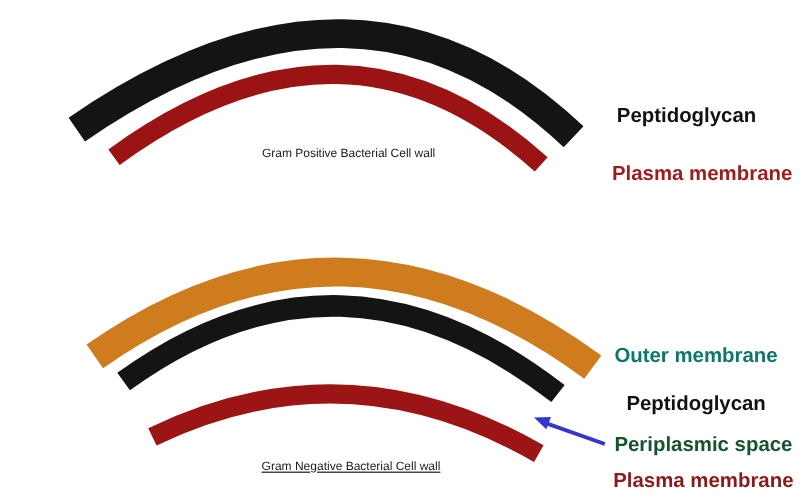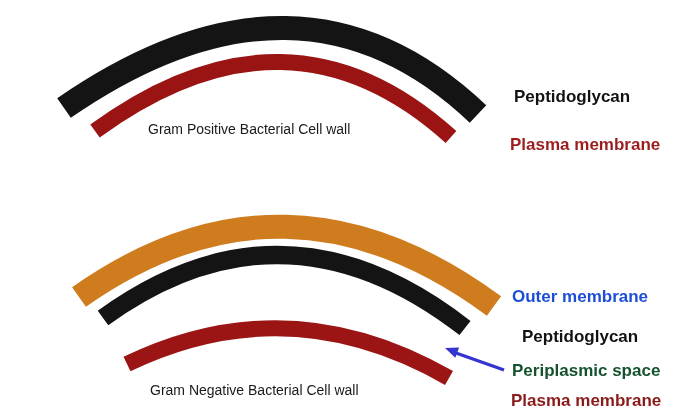--- a/index.html
+++ b/index.html
@@ -23,24 +23,25 @@
   }
   .layer-label {
     position: absolute;
     font-size: 17px;
     font-weight: bold;
     line-height: 20px;
     white-space: nowrap;
   }
   .caption {
     position: absolute;
-    font-size: 14px;
+    font-size: 10px;
     font-weight: normal;
     line-height: 18px;
     color: #1a1a1a;
+    text-align: center;
     white-space: nowrap;
   }
   .gp-peptidoglycan-label { left: 514px; top: 87px; }
   .gp-plasma-label        { left: 510px; top: 135px; }
   .gp-caption             { left: 148px; top: 120px; width: 285px; }
   .gn-outer-label         { left: 512px; top: 287px; }
   .gn-peptidoglycan-label { left: 522px; top: 327px; }
   .gn-periplasmic-label   { left: 512px; top: 361px; }
   .gn-plasma-label        { left: 511px; top: 391px; }
   .gn-caption             { left: 150px; top: 381px; width: 285px; }
@@ -62,23 +63,23 @@
     <line x1="504" y1="370" x2="456" y2="353" stroke-width="3.2" stroke="#3434d0"></line>
     <polygon points="445,348 459.1,347.4 455.3,357.7" fill="#3434d0"></polygon>
   </svg>
 
   <div class="layer-label gp-peptidoglycan-label" style="color: rgb(18, 18, 18);">Peptidoglycan</div>
 
   <div class="layer-label gp-plasma-label" style="color: rgb(155, 29, 29);">Plasma membrane</div>
 
   <div class="caption gp-caption" style="color: rgb(26, 26, 26);">Gram Positive Bacterial Cell wall</div>
 
-  <div class="layer-label gn-outer-label" style="color: #1d4ed8;">Outer membrane</div>
+  <div class="layer-label gn-outer-label" style="color: #0f766e;">Outer membrane</div>
 
   <div class="layer-label gn-peptidoglycan-label" style="color: rgb(18, 18, 18);">Peptidoglycan</div>
 
   <div class="layer-label gn-periplasmic-label" style="color: #14532d;">Periplasmic space</div>
 
   <div class="layer-label gn-plasma-label" style="color: rgb(139, 26, 26);">Plasma membrane</div>
 
-  <div class="caption gn-caption" style="color: rgb(26, 26, 26);">Gram Negative Bacterial Cell wall</div>
+  <div class="caption gn-caption" style="color: rgb(26, 26, 26); text-decoration: underline;">Gram Negative Bacterial Cell wall</div>
 
 </div>
 
 </body></html>

